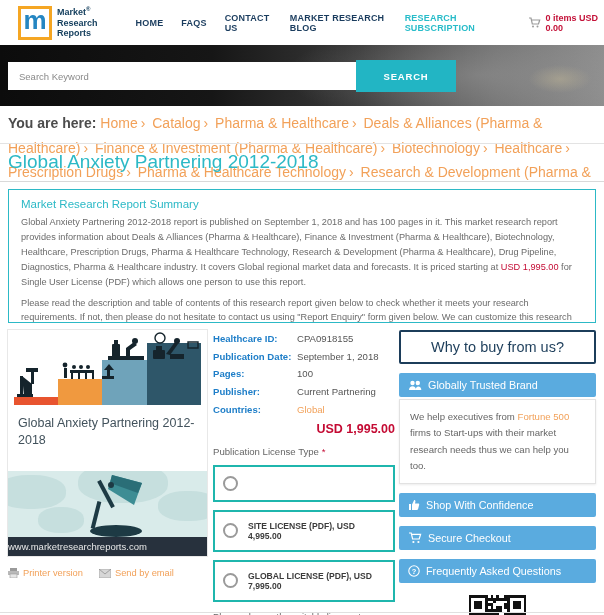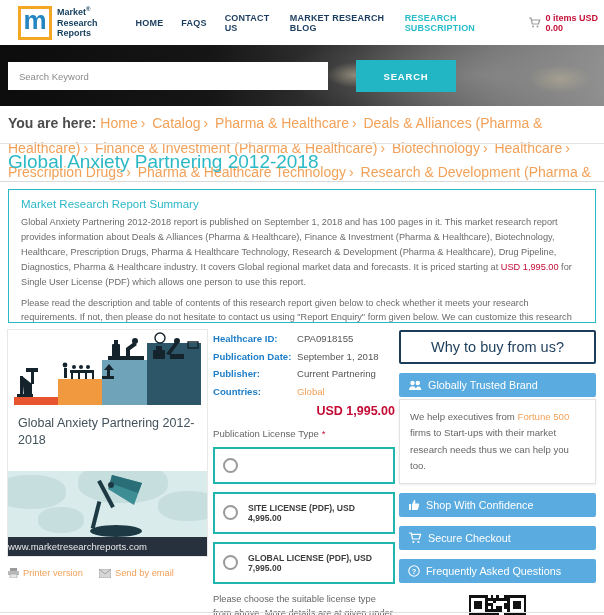--- a/index.html
+++ b/index.html
@@ -20,21 +20,21 @@
   .cart-text { font-size:9px; font-weight:bold; color:#c41239; }
 
   
   .search-band { position:absolute; top:45px; left:0; width:604px; height:61px;
     background:
       radial-gradient(ellipse 40px 18px at 355px 30px, rgba(200,190,160,.55), transparent 70%),
       radial-gradient(ellipse 45px 20px at 560px 34px, rgba(190,180,150,.5), transparent 70%),
       radial-gradient(ellipse 260px 70px at 480px 30px, rgba(160,160,160,.45), transparent 75%),
       linear-gradient(90deg,#0c0c0c 0%,#161616 35%,#3a3a3a 60%,#6f6f6f 82%,#8d8d8d 100%);
   }
-  .search-input { position:absolute; left:8px; top:17px; width:320px; height:28px; border:1px solid #fff; background:#fff; padding:0 10px; font-size:9.5px; color:#444; font-family:"Liberation Sans",sans-serif; }
+  .search-input { position:absolute; left:8px; top:17px; width:348px; height:28px; border:1px solid #fff; background:#fff; padding:0 10px; font-size:9.5px; color:#444; font-family:"Liberation Sans",sans-serif; }
   .search-input::placeholder { color:#8a8a8a; }
   .search-btn { position:absolute; left:356px; top:15px; width:100px; height:32px; background:#22b5c4; border:none; color:#fff; font-weight:bold; font-size:9.5px; letter-spacing:.8px; cursor:pointer; font-family:"Liberation Sans",sans-serif; }
 
   
   .breadcrumb { position:absolute; top:111px; left:8px; width:588px; font-size:14px; line-height:1.75; color:#5a5a5a; }
   .breadcrumb a { color:#f2a159; text-decoration:none; }
   .crumb-sep { color:#f2a159; margin:0 3px; }
   .bc-prefix { font-weight:bold; color:#4c4c4c; }
   .divider-1 { position:absolute; top:143px; left:0; width:604px; border-top:1px solid #e3e3e3; }
 
@@ -227,20 +227,24 @@
 </div>
 
 <div class="col-mid">
   <div class="field-row">
     <span class="field-label">Healthcare ID:</span>
     <span class="field-value">CPA0918155</span>
   </div>
   <div class="field-row">
     <span class="field-label">Publication Date:</span>
     <span class="field-value">September 1, 2018</span>
+  </div>
+  <div class="field-row">
+    <span class="field-label">Pages:</span>
+    <span class="field-value">100</span>
   </div>
   <div class="field-row">
     <span class="field-label">Publisher:</span>
     <span class="field-value">Current Partnering</span>
   </div>
   <div class="field-row">
     <span class="field-label">Countries:</span>
     <span class="field-value link">Global</span>
   </div>
   <div class="big-price">USD 1,995.00</div>

